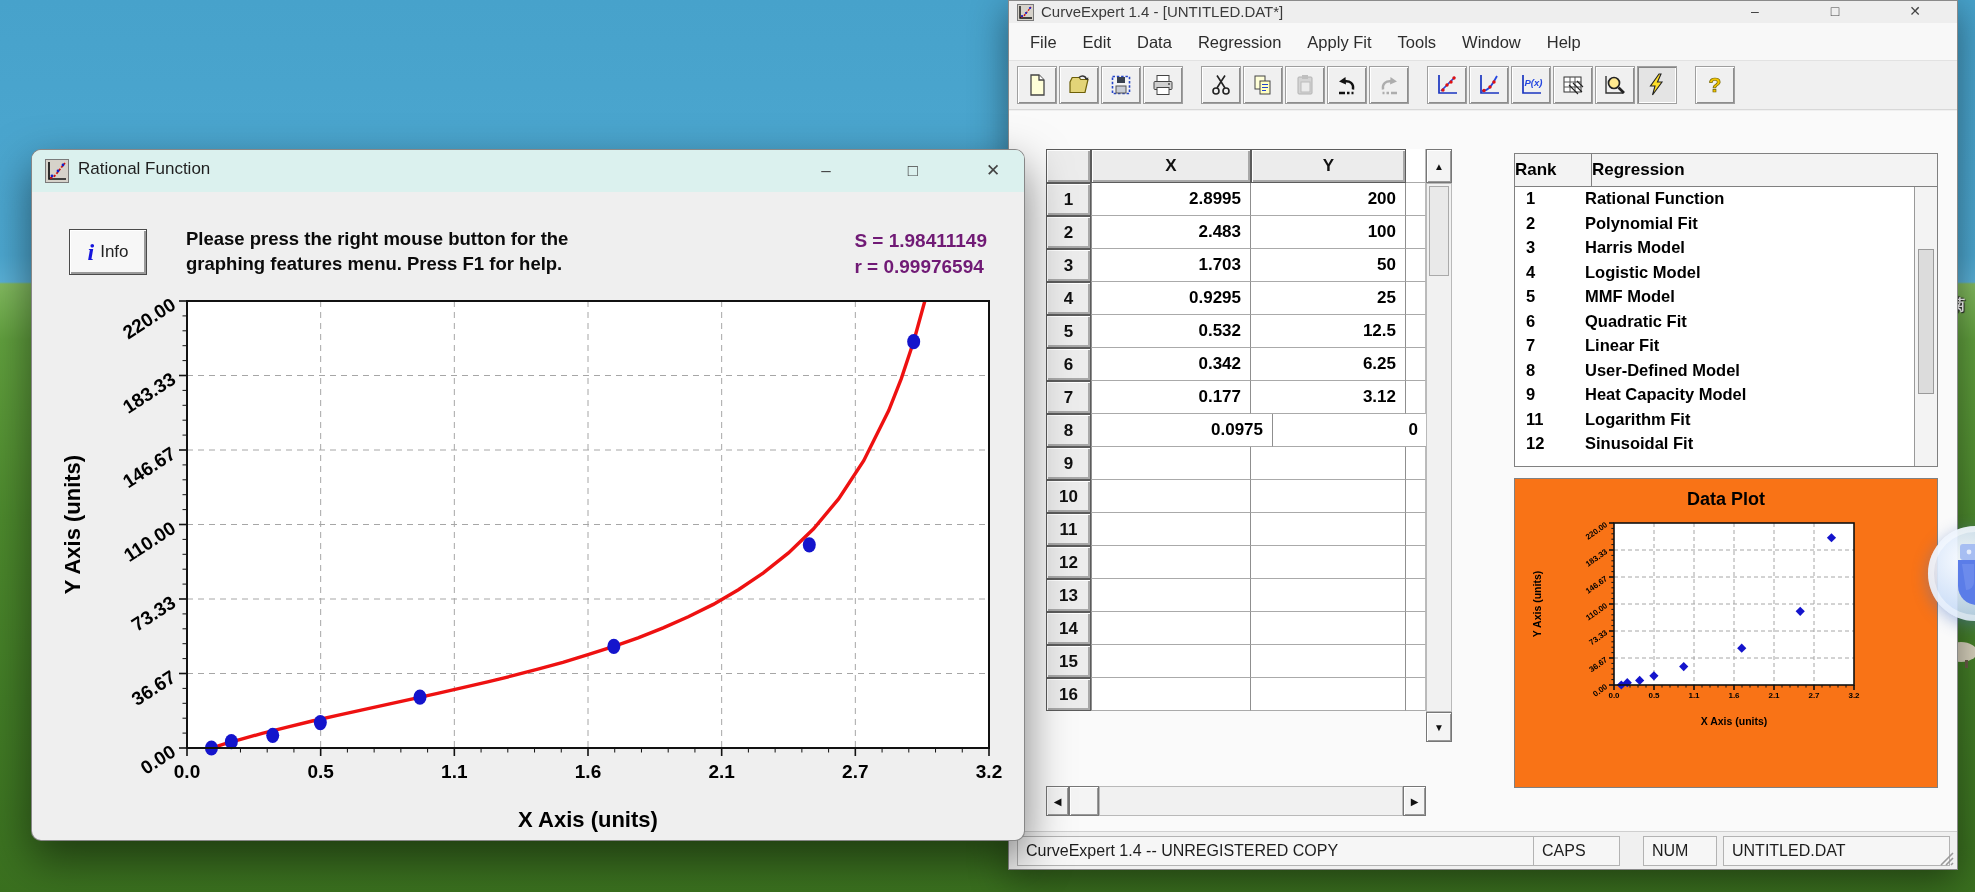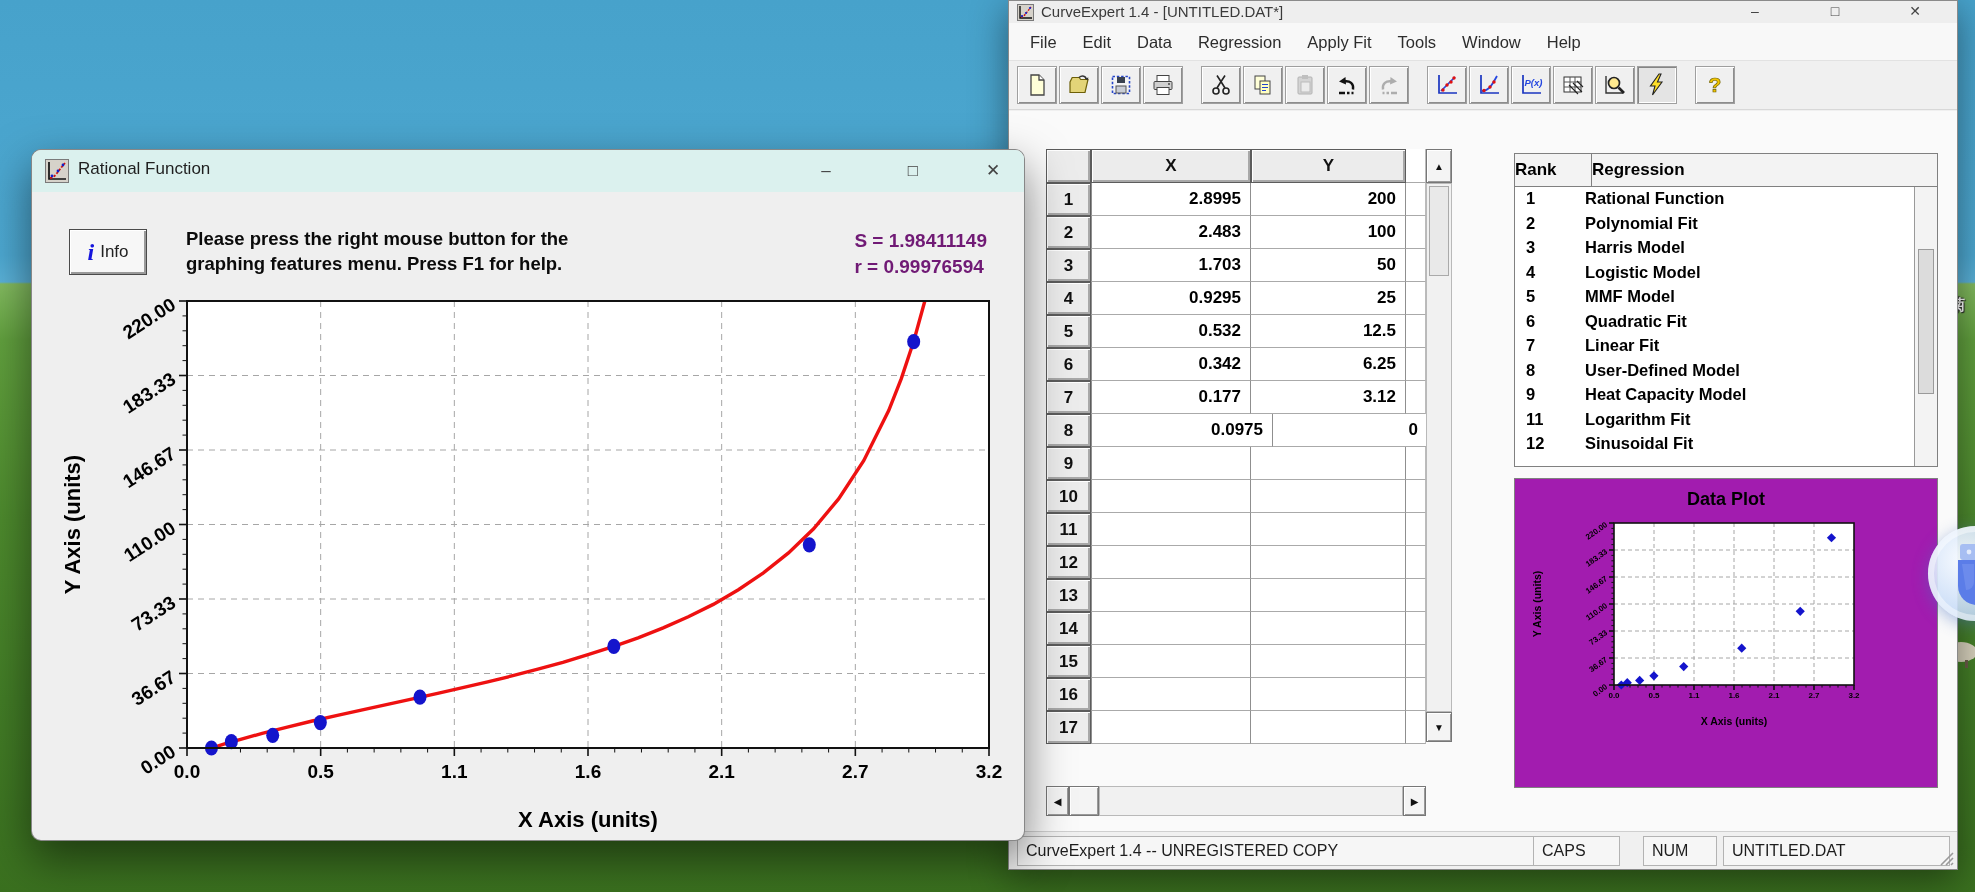--- a/index.html
+++ b/index.html
@@ -59,21 +59,21 @@
   #rank-head .rh1 { width:77px; border-right:1px solid #808080; font-weight:bold; font-size:17px; text-align:left; line-height:31px; }
   #rank-head .rh2 { flex:1; font-weight:bold; font-size:17px; text-align:left; line-height:31px; }
   #rank-list { position:absolute; left:0; top:33px; right:23px; bottom:0; overflow:hidden; padding-top:2px; }
   .rank-item { height:24.5px; font-weight:bold; font-size:16.5px; color:#000; white-space:nowrap; }
   .rk-n { display:inline-block; width:70px; padding-left:11px; }
   #rank-scroll { position:absolute; right:0; top:33px; width:23px; bottom:0; background:#f3f3f3; border-left:1px solid #999; }
   #rank-thumb { position:absolute; left:3px; right:3px; top:62px; height:145px; background:#dcdcdc; border:1px solid #9a9a9a; }
 
   
   #plot-panel { position:absolute; left:505px; top:367px; width:424px; height:310px;
-    background:#a21caf; border:1px solid #808080; }
+    background:#f97316; border:1px solid #808080; }
   #plot-title { text-align:center; font-weight:bold; font-size:18px; padding-top:10px; color:#000; }
 
   
   #status-bar { position:absolute; left:0; bottom:0; width:100%; height:38px; background:#f0f0f0; border-top:1px solid #cfcfcf; }
   .st-pane { position:absolute; top:4px; height:30px; background:#f6f6f6; border:1px solid #b3b3b3;
     font-size:16px; color:#1d1d1d; line-height:28px; padding-left:8px; white-space:nowrap; overflow:hidden; }
 
   
   #rf-win { left:31px; top:149px; width:994px; height:692px; z-index:3; border-radius:10px;
     border:1px solid rgba(50,50,50,.55); box-shadow:0 18px 45px rgba(0,0,0,.5); background:#efefef; }
@@ -351,26 +351,20 @@
       <div class="t-partial" style="height:33px"></div>
           </div>
           <div class="t-row">
       <div class="hbtn t-rownum">15</div>
       <div class="t-cell first" style="width:160px"></div>
       <div class="t-cell" style="width:155px"></div>
       <div class="t-partial" style="height:33px"></div>
           </div>
           <div class="t-row">
       <div class="hbtn t-rownum">16</div>
-      <div class="t-cell first" style="width:160px"></div>
-      <div class="t-cell" style="width:155px"></div>
-      <div class="t-partial" style="height:33px"></div>
-          </div>
-          <div class="t-row">
-      <div class="hbtn t-rownum">17</div>
       <div class="t-cell first" style="width:160px"></div>
       <div class="t-cell" style="width:155px"></div>
       <div class="t-partial" style="height:33px"></div>
           </div>
           <div id="vscroll">
           <div class="sb-btn" style="height:34px">▲</div>
           <div class="sb" style="height:529px">
               <div style="height:90px;margin:2px;background:#e9e9e9;border:1px solid #aaa"></div>
             </div>
           <div class="sb-btn" style="height:30px">▼</div>

